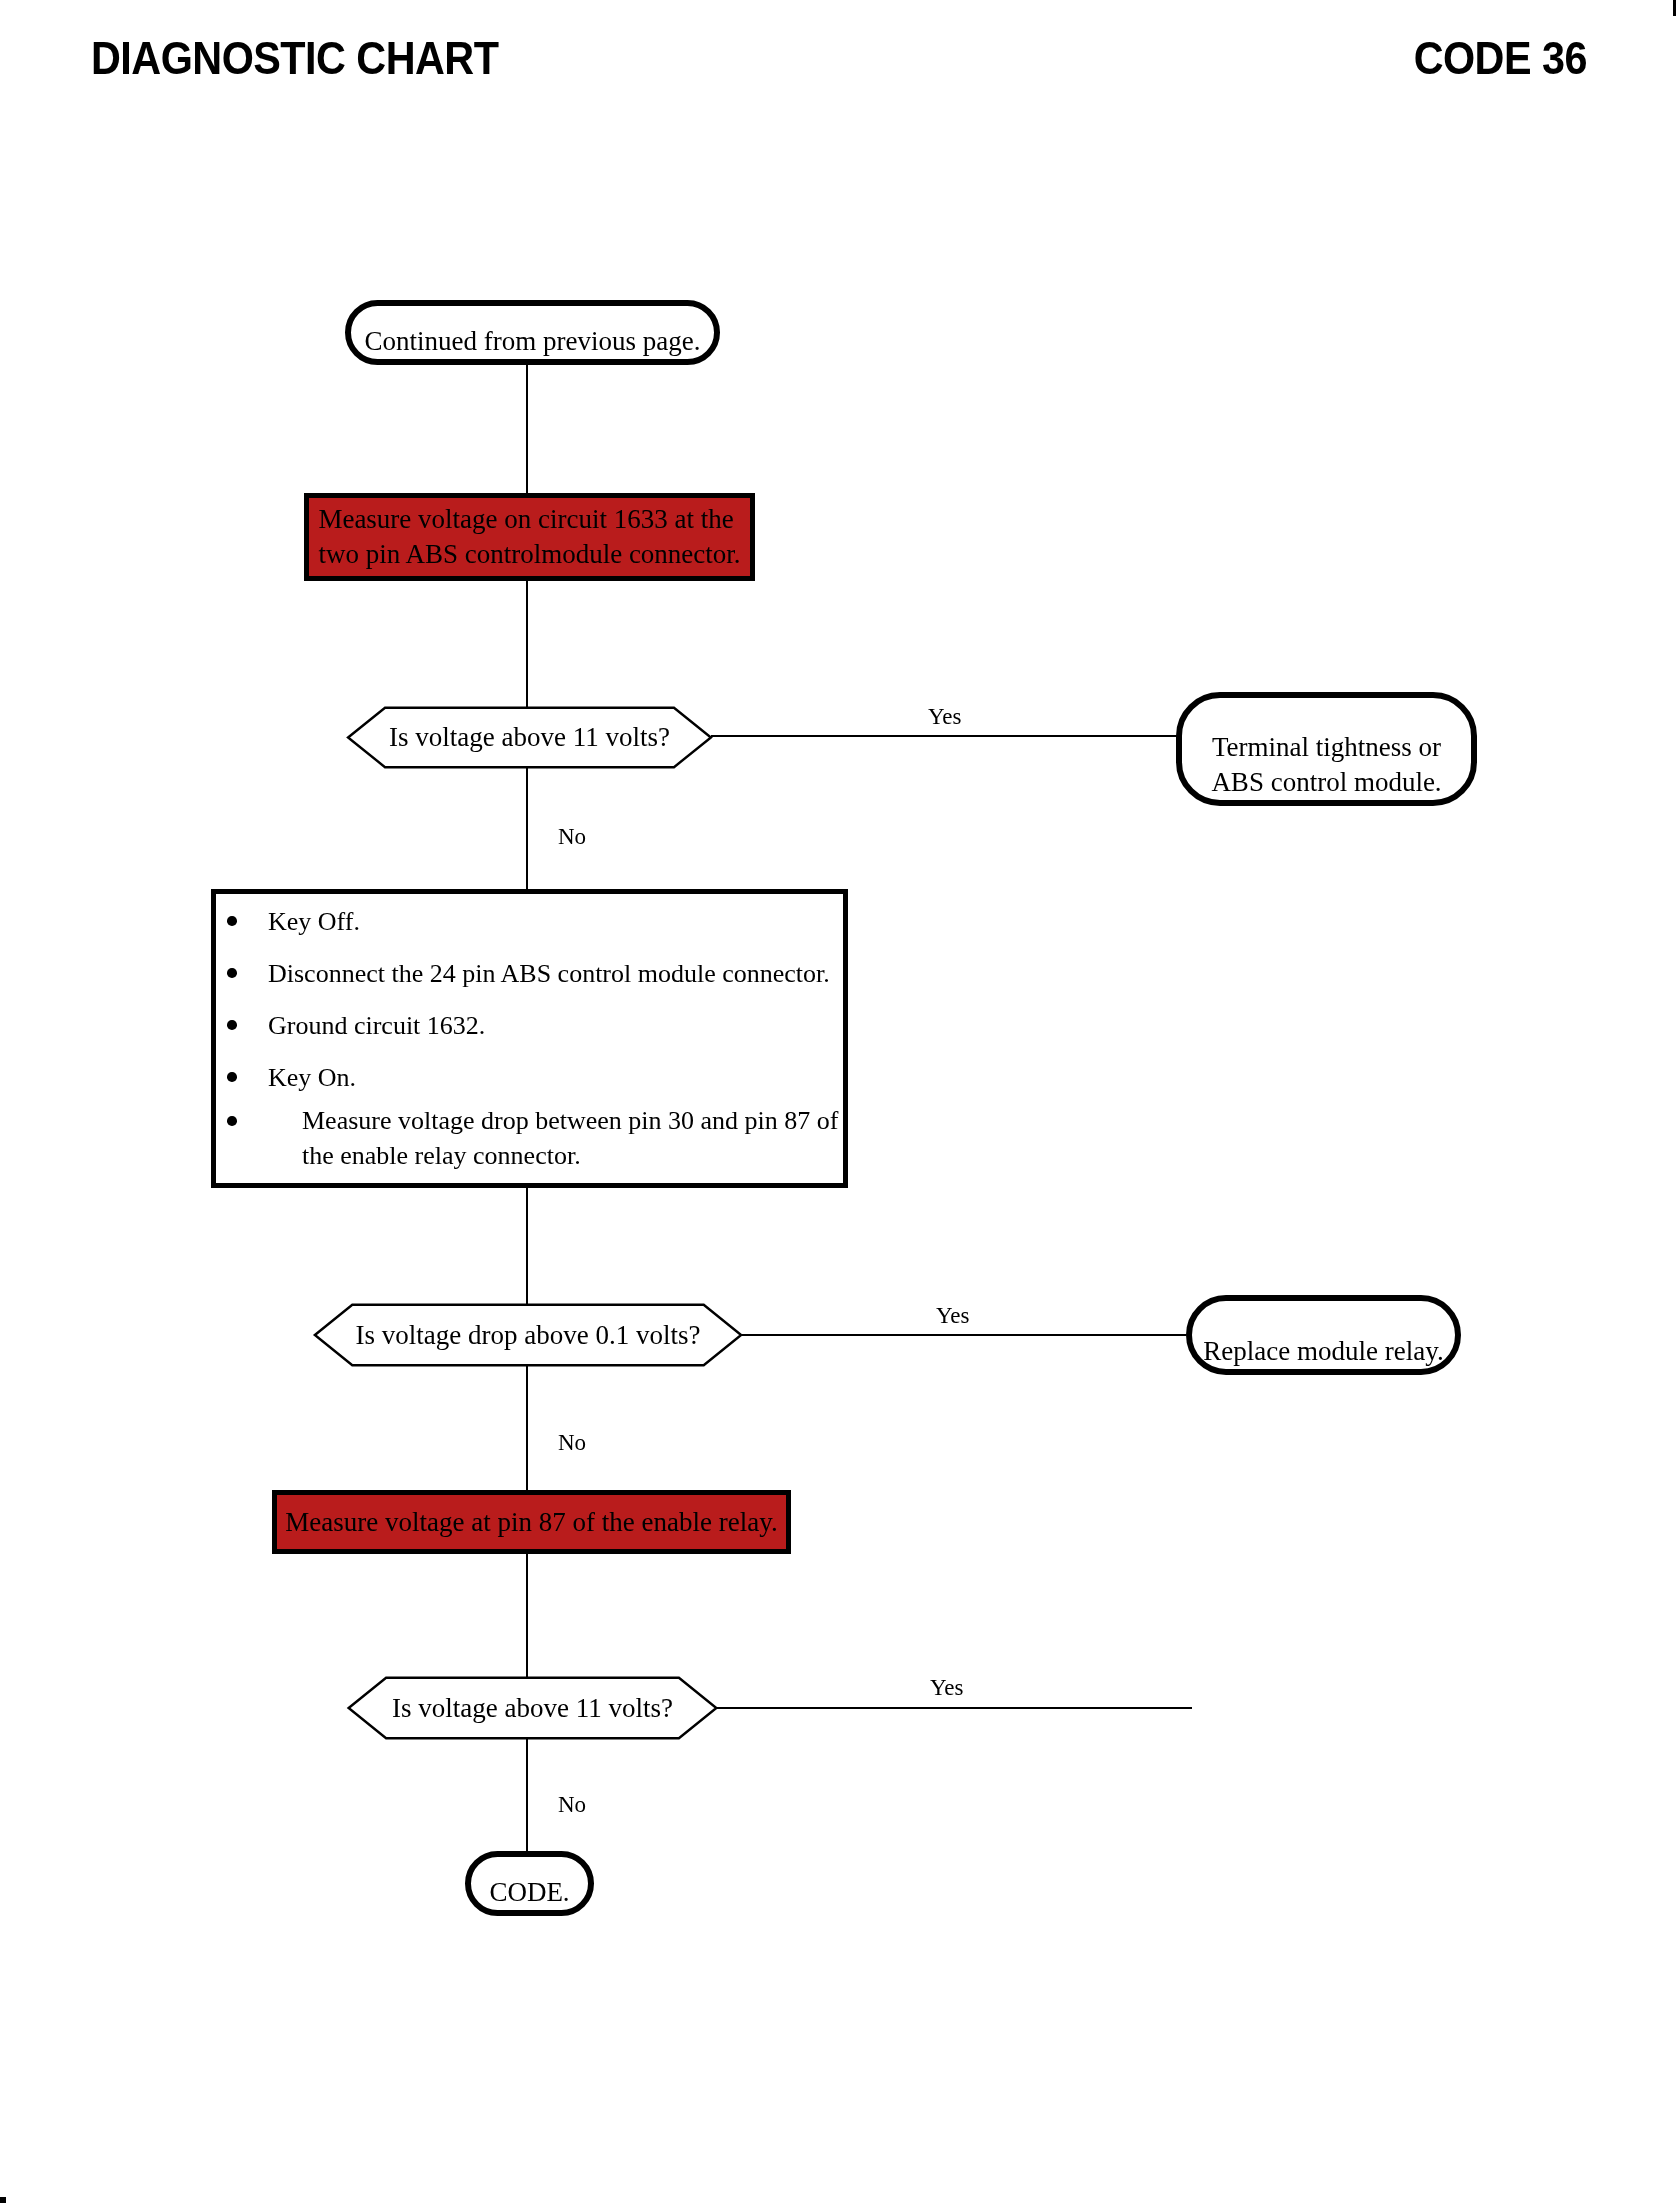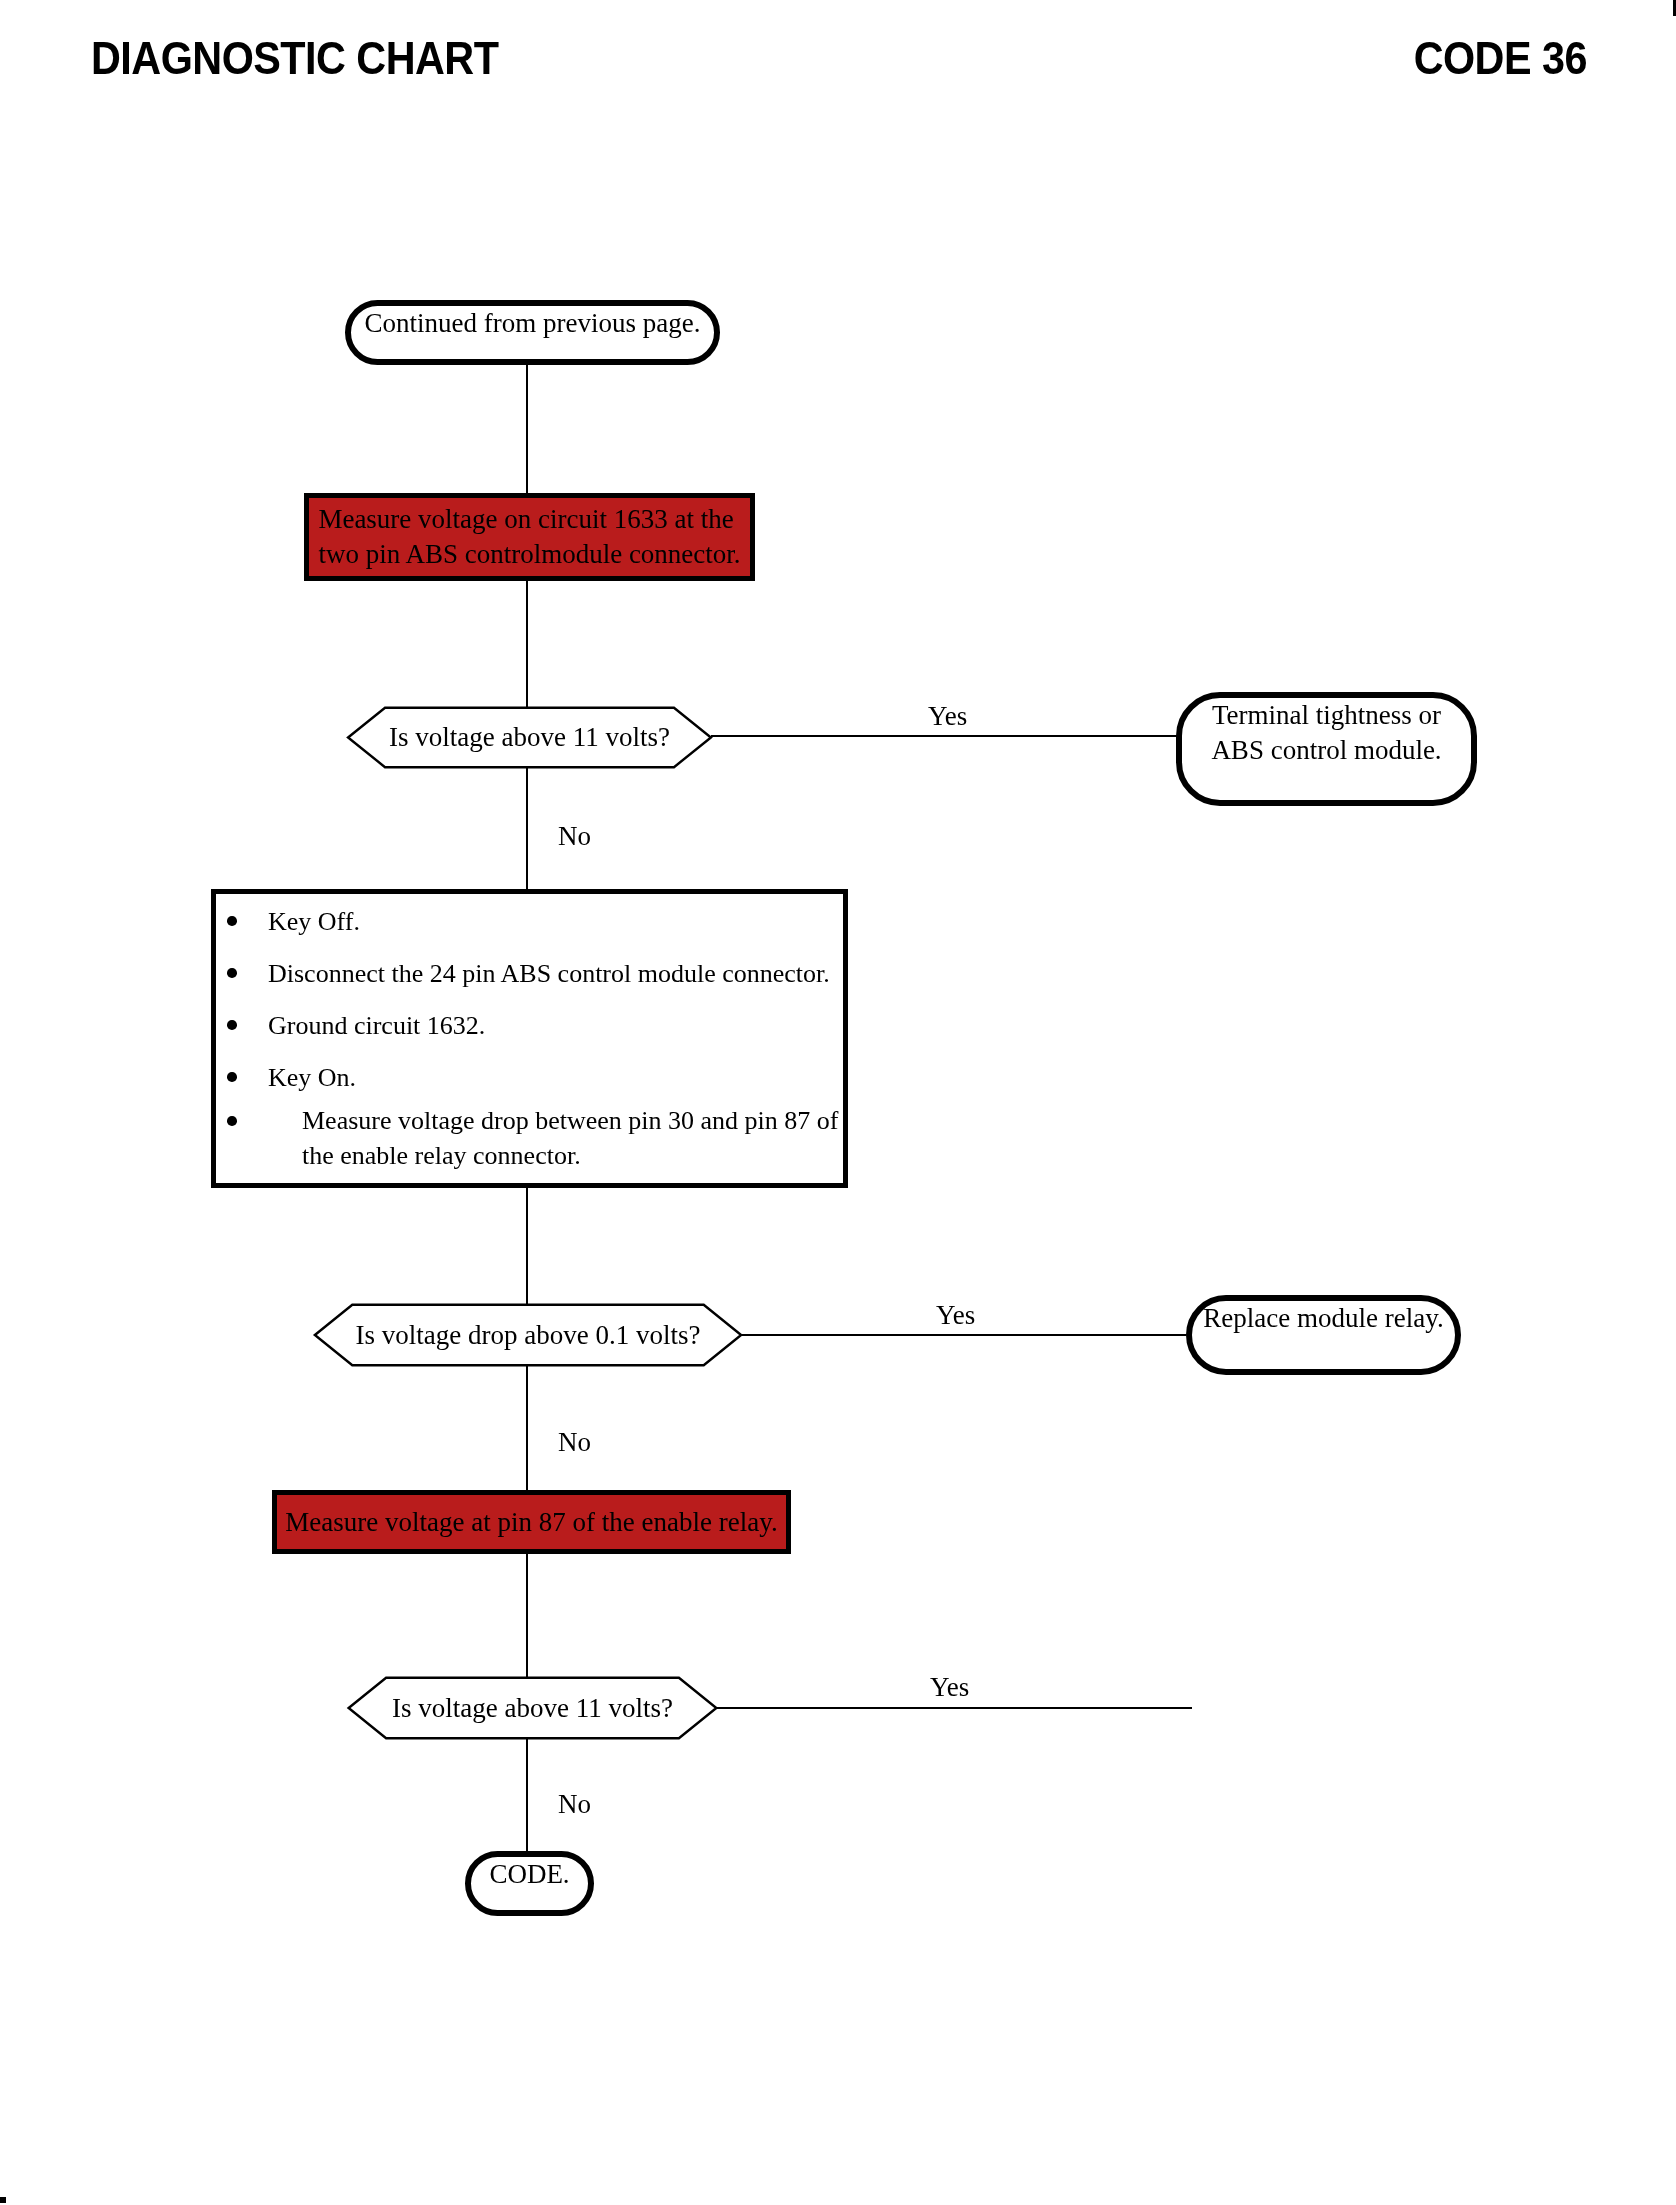--- a/index.html
+++ b/index.html
@@ -29,21 +29,21 @@
   
   .node-text { font-size: 27px; line-height: 35px; }
 
   
   .capsule {
     position: absolute;
     box-sizing: border-box;
     border: 6px solid #000;
     background: #fff;
     display: flex;
-    align-items: flex-start;
+    align-items: flex-end;
     justify-content: center;
     text-align: center;
   }
 
   
   .pbox {
     position: absolute;
     box-sizing: border-box;
     border: 5.5px solid #000;
     background: #b91c1c;
@@ -62,21 +62,21 @@
     align-items: center;
     justify-content: center;
     text-align: center;
   }
 
   
   .vline { position: absolute; width: 2.4px; background: #000; }
   .hline { position: absolute; height: 2.4px; background: #000; }
 
   
-  .branch-label { position: absolute; font-size: 27px; line-height: 35px; white-space: nowrap; }
+  .branch-label { position: absolute; font-size: 23px; line-height: 35px; white-space: nowrap; }
 
   
   .check-box {
     position: absolute;
     box-sizing: border-box;
     border: 5.5px solid #000;
     background: #fff;
   }
   .check-box ul {
     margin: 0;

